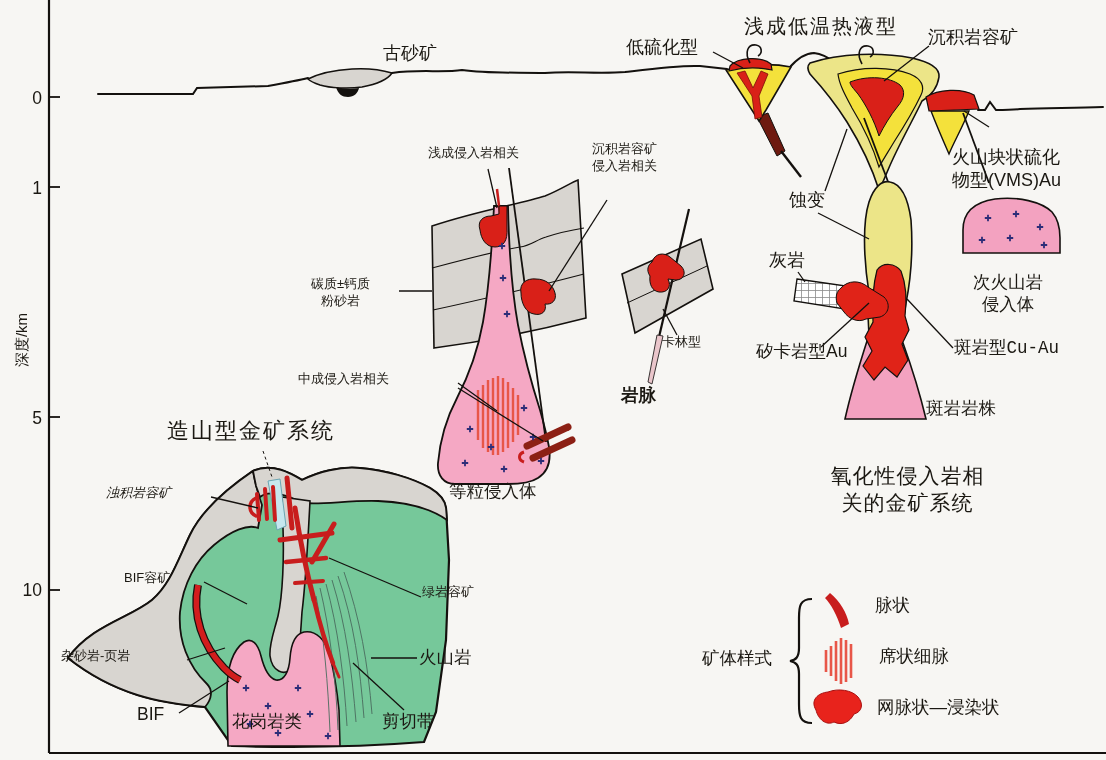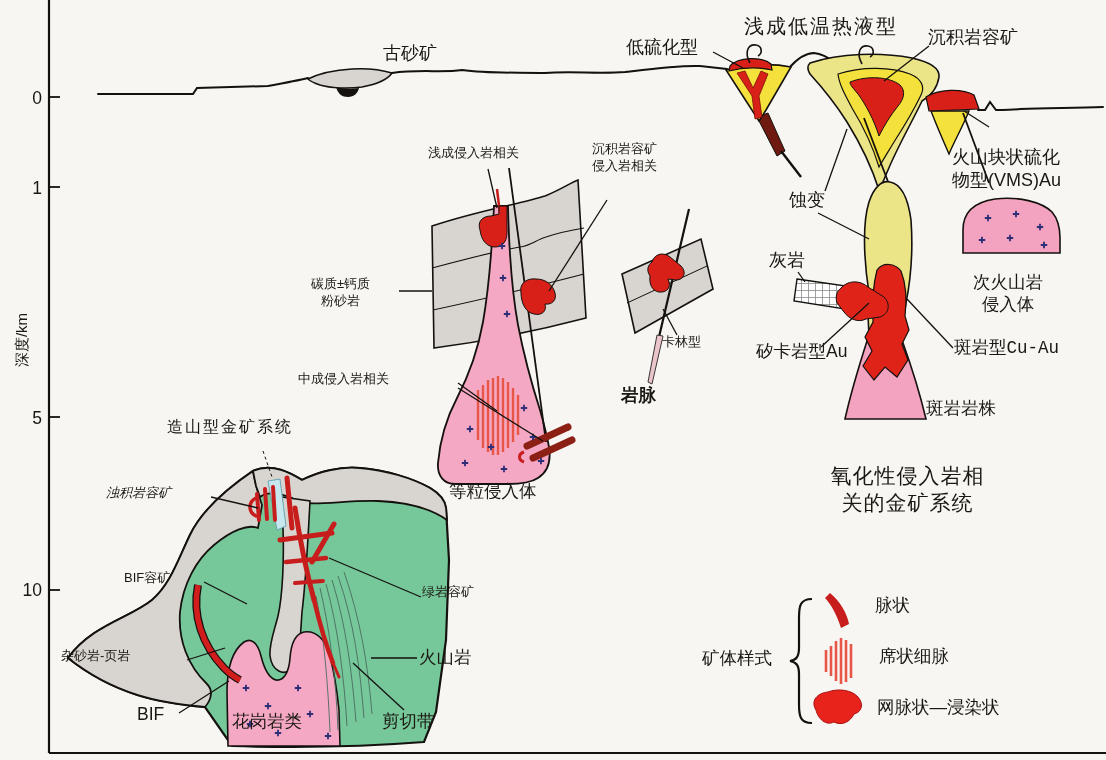--- a/index.html
+++ b/index.html
@@ -4,21 +4,21 @@
 <style>
   html,body{margin:0;padding:0;background:#e9e9e9;}
   #stage{position:relative;width:1106px;height:760px;background:#f7f6f3;overflow:hidden;
          font-family:"Liberation Sans",sans-serif;}
   #art{position:absolute;left:0;top:0;}
   .lbl{position:absolute;color:#1b1812;white-space:pre-line;line-height:1.28;
        font-family:"Liberation Sans",sans-serif;}
   .c{text-align:center;}
   .r{text-align:right;}
   .t21{font-size:21px;letter-spacing:1px;}
-  .t22{font-size:16px;letter-spacing:2px;}
+  .t22{font-size:22px;letter-spacing:2px;}
   .t20{font-size:20px;letter-spacing:2px;}
   .t18{font-size:18px;}
   .t17{font-size:17.5px;}
   .t16{font-size:13px;}
   .t15{font-size:15px;}
   .rot{transform:rotate(-90deg);transform-origin:center;}
 </style>
 </head>
 <body>
 

